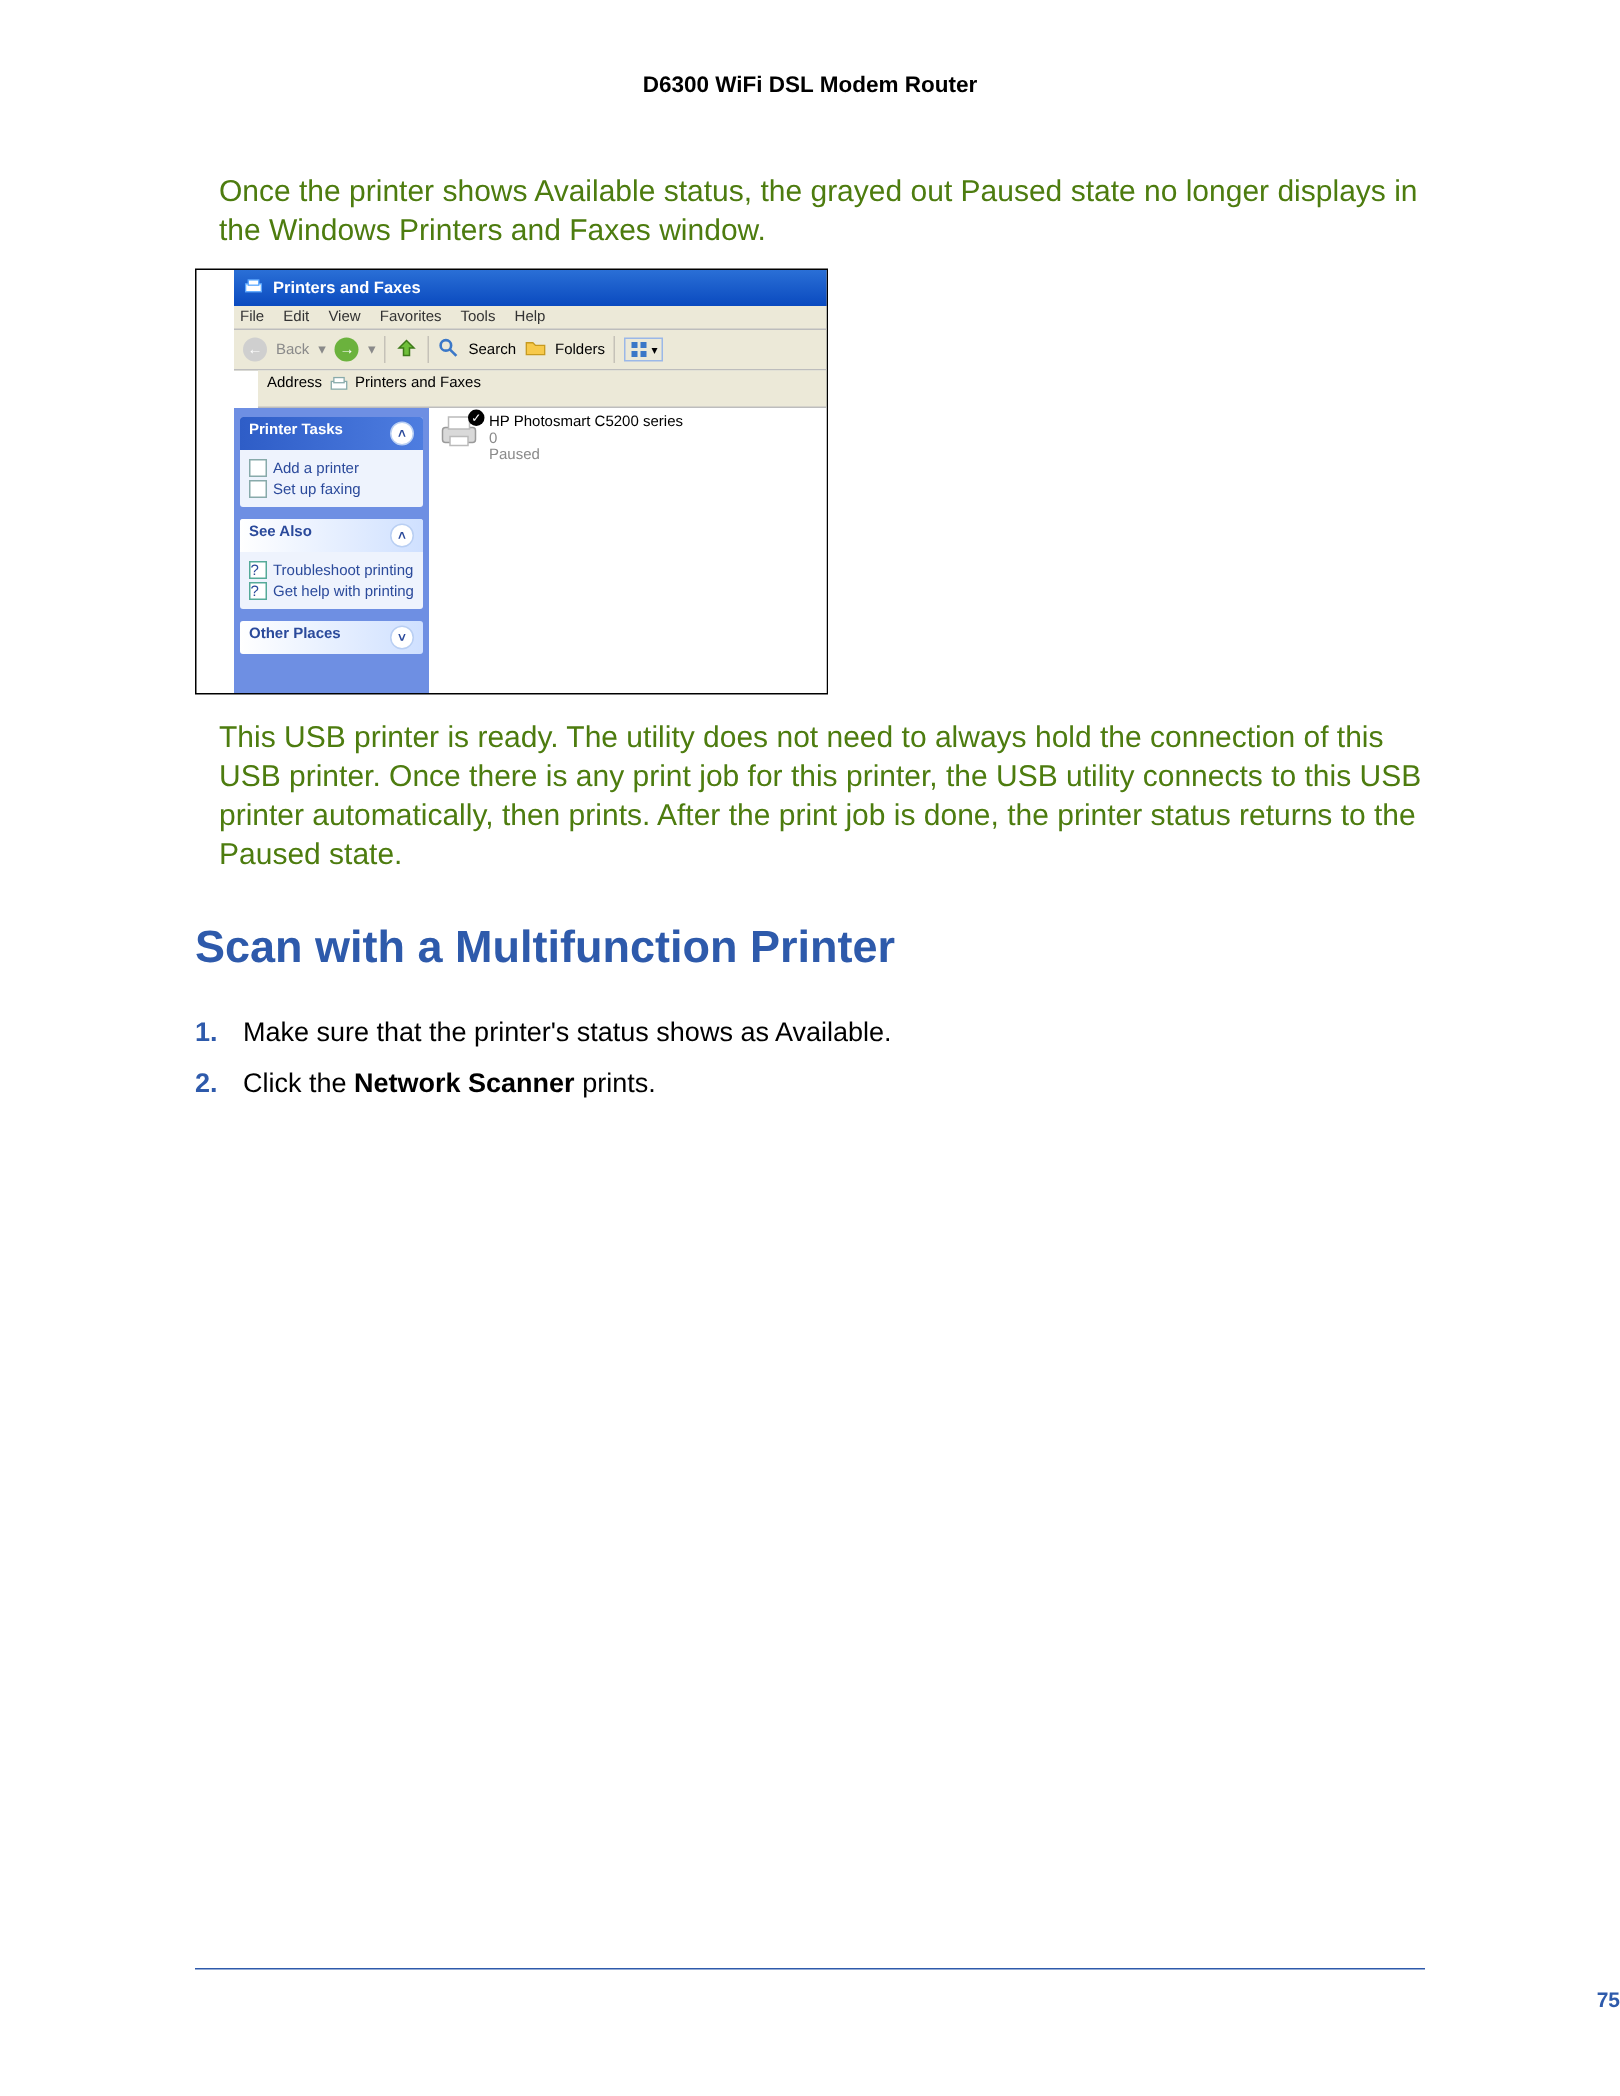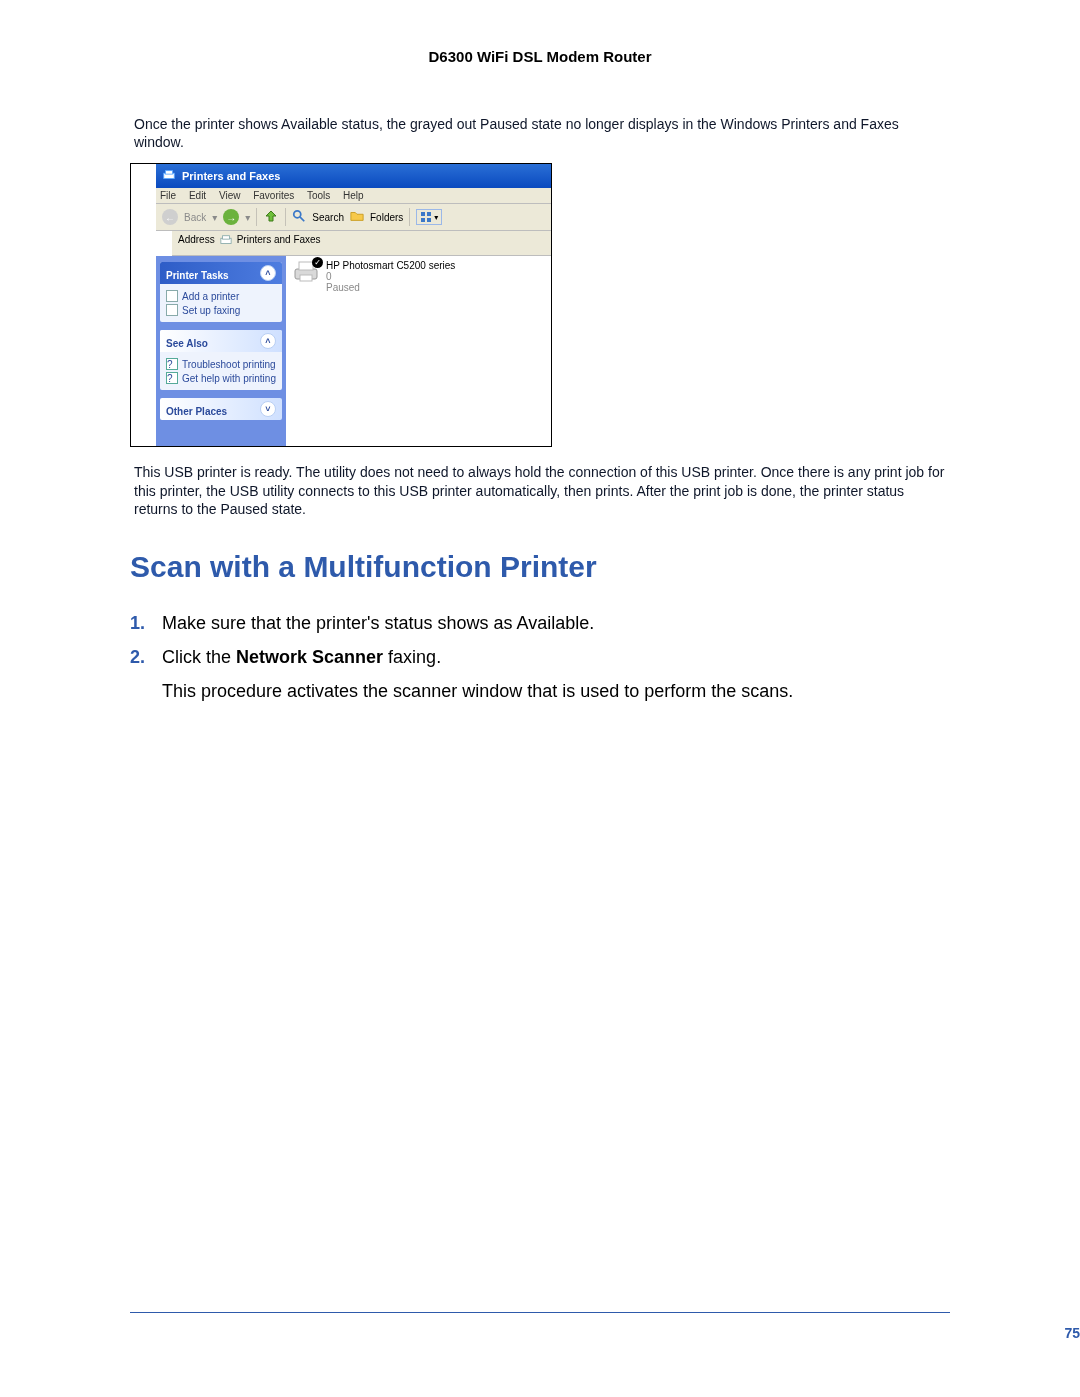--- a/index.html
+++ b/index.html
@@ -15,24 +15,24 @@
     box-sizing: border-box;
     padding: 48px 130px 0 130px;
   }
   .header {
     text-align: center;
     font-weight: bold;
     font-size: 15px;
     margin-bottom: 50px;
   }
   .body-text {
-    font-size: 14px;
+    font-size: 20px;
     line-height: 1.3;
-    color: #0f172a;
-    margin: 0 0 12px 4px;
+    color: #4d7c0f;
+    margin: 0 0 12px 16px;
   }
   .heading {
     font-size: 30px;
     color: #2e5aab;
     margin: 32px 0 26px 0;
     font-family: Arial, Helvetica, sans-serif;
   }
   ol.steps {
     margin: 0;
     padding: 0;
@@ -140,21 +140,21 @@
     overflow: hidden;
   }
   .panel-hd {
     background: linear-gradient(to right, #fff, #cfe0ff);
     color: #2b4a9b;
     font-weight: bold;
     font-size: 10px;
     padding: 3px 6px;
     display: flex;
     justify-content: space-between;
-    align-items: flex-end;
+    align-items: flex-start;
   }
   .panel-hd.dark {
     background: linear-gradient(to right, #2e5dc7, #4e7de0);
     color: #fff;
   }
   .panel-bd {
     padding: 4px 6px;
     font-size: 10px;
     color: #2b4a9b;
   }
@@ -342,22 +342,21 @@
   <p class="body-text">This USB printer is ready. The utility does not need to always hold the connection of this USB printer. Once there is any print job for this printer, the USB utility connects to this USB printer automatically, then prints. After the print job is done, the printer status returns to the Paused state.</p>
 
   <h2 class="heading">Scan with a Multifunction Printer</h2>
 
 
   <ol class="steps">
     <li>
       <span>Make sure that the printer's status shows as Available.</span>
     </li>
     <li>
-      <span>Click the </span><span class="bold">Network Scanner</span><span> faxing.</span>
-      <span class="step-result">This procedure activates the scanner window that is used to perform the scans.</span>
+      <span>Click the </span><span class="bold">Network Scanner</span><span> prints.</span>
     </li>
   </ol>
 
   <div class="footer">
     <hr class="footer-line">
     <div class="pagenum">75</div>
   </div>
 </div>
 
 </body></html>

